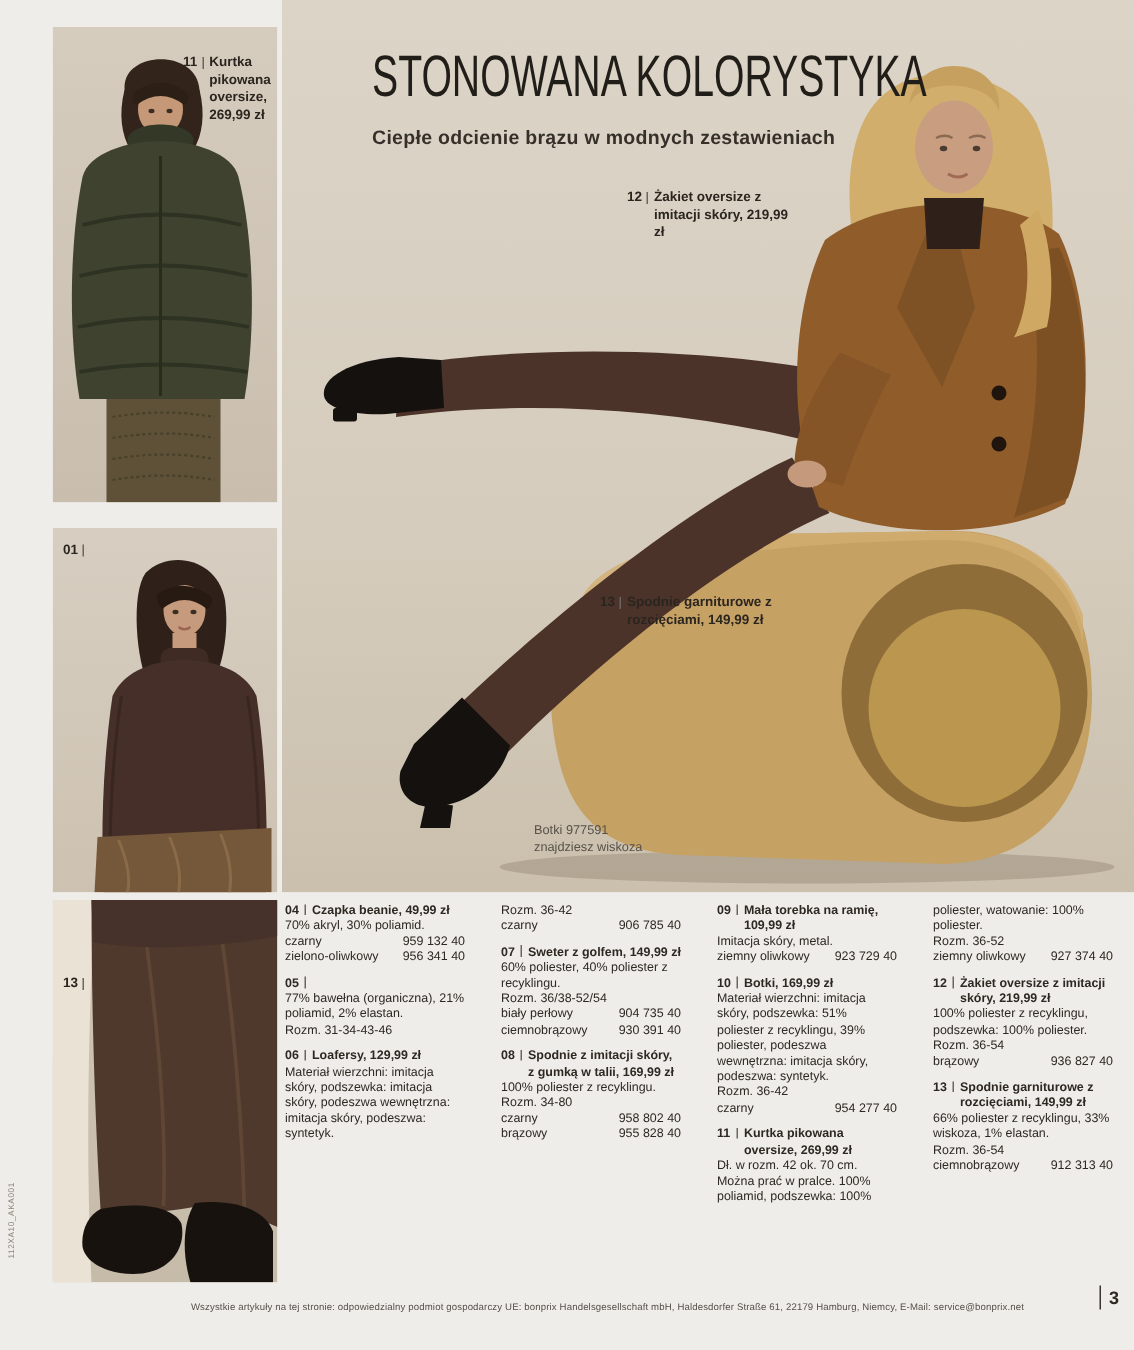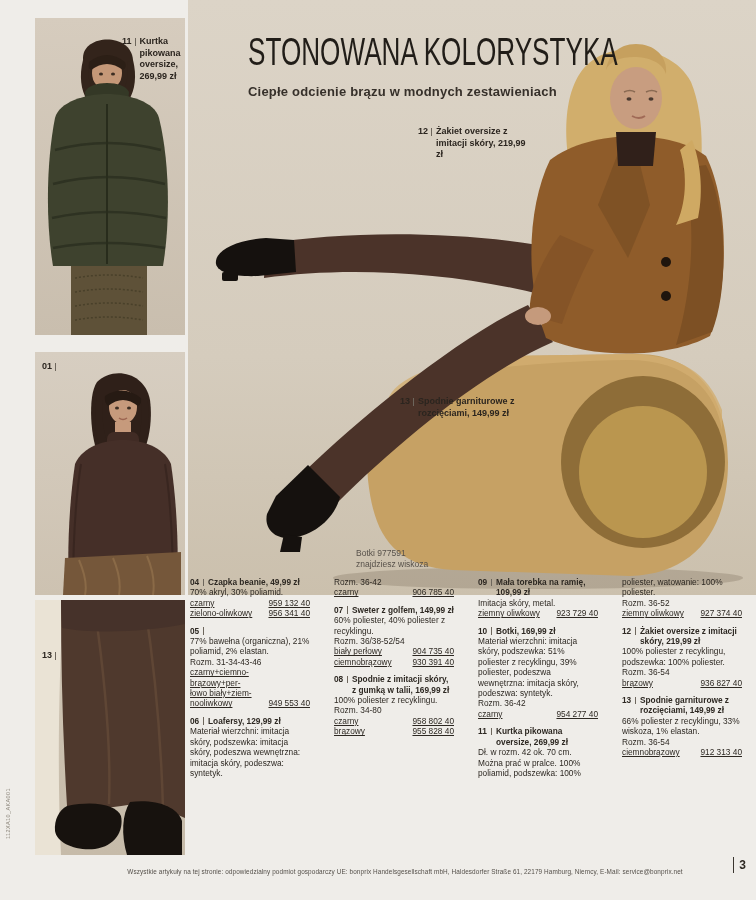--- a/index.html
+++ b/index.html
@@ -40,30 +40,30 @@
   #callout-12 .txt{width:82px;}
   #callout-13{left:400px;top:396px;width:124px;}
   #callout-13 .txt{width:96px;}
   #callout-01{left:42px;top:361px;}
   #callout-13b{left:42px;top:650px;}
 
   .online-note{position:absolute;left:356px;top:548px;z-index:5;
     font-size:8.5px;line-height:11px;color:#57514a;}
 
   
-  #listing{position:absolute;left:190px;top:577px;width:552px;
+  #listing{position:absolute;left:190px;top:601px;width:552px;
     display:flex;gap:24px;z-index:5;}
   .listing-column{flex:1;min-width:0;font-size:8.3px;line-height:10.4px;color:#2d2822;}
   .entry{margin-bottom:7px;}
   .entry-head{display:flex;font-weight:700;}
   .entry-head .num{flex:none;min-width:11px;}
   .entry-head .bar{flex:none;width:1px;height:7.5px;background:#6d665c;margin:1.5px 4px 0 2px;}
   .entry-head .ttl{flex:1;}
   .line{}
-  .color-row{display:flex;justify-content:space-between;align-items:flex-end;text-decoration:underline;}
+  .color-row{display:flex;justify-content:space-between;align-items:flex-start;}
   .color-row .cname{max-width:64px;}
   .color-row .ccode{white-space:nowrap;padding-left:4px;}
 
   
   #footer-legal{position:absolute;left:100px;right:46px;top:868px;z-index:5;
     font-size:6.4px;color:#55504a;text-align:center;letter-spacing:.1px;}
   #page-num{position:absolute;right:10px;top:857px;z-index:5;
     display:flex;align-items:center;gap:5px;}
   #page-num .pbar{width:1px;height:16px;background:#3a352f;}
   #page-num .pnum{font-size:12px;font-weight:700;color:#2d2822;}
@@ -261,24 +261,20 @@
           <span class="ccode">956 341 40</span>
         </div>
       </div>
       <div class="entry">
         <div class="entry-head">
           <span class="num">05</span>
           <span class="bar"></span>
         </div>
         <div class="line">77% bawełna (organiczna), 21% poliamid, 2% elastan.</div>
         <div class="line">Rozm. 31-34-43-46</div>
-        <div class="color-row">
-          <span class="cname">czarny+ciemno- brązowy+per- łowo biały+ziem- nooliwkowy</span>
-          <span class="ccode">949 553 40</span>
-        </div>
       </div>
       <div class="entry">
         <div class="entry-head">
           <span class="num">06</span>
           <span class="bar"></span>
           <span class="ttl">Loafersy, 129,99 zł</span>
         </div>
         <div class="line">Materiał wierzchni: imitacja skóry, podszewka: imitacja skóry, podeszwa wewnętrzna: imitacja skóry, podeszwa: syntetyk.</div>
       </div>
     </div>

